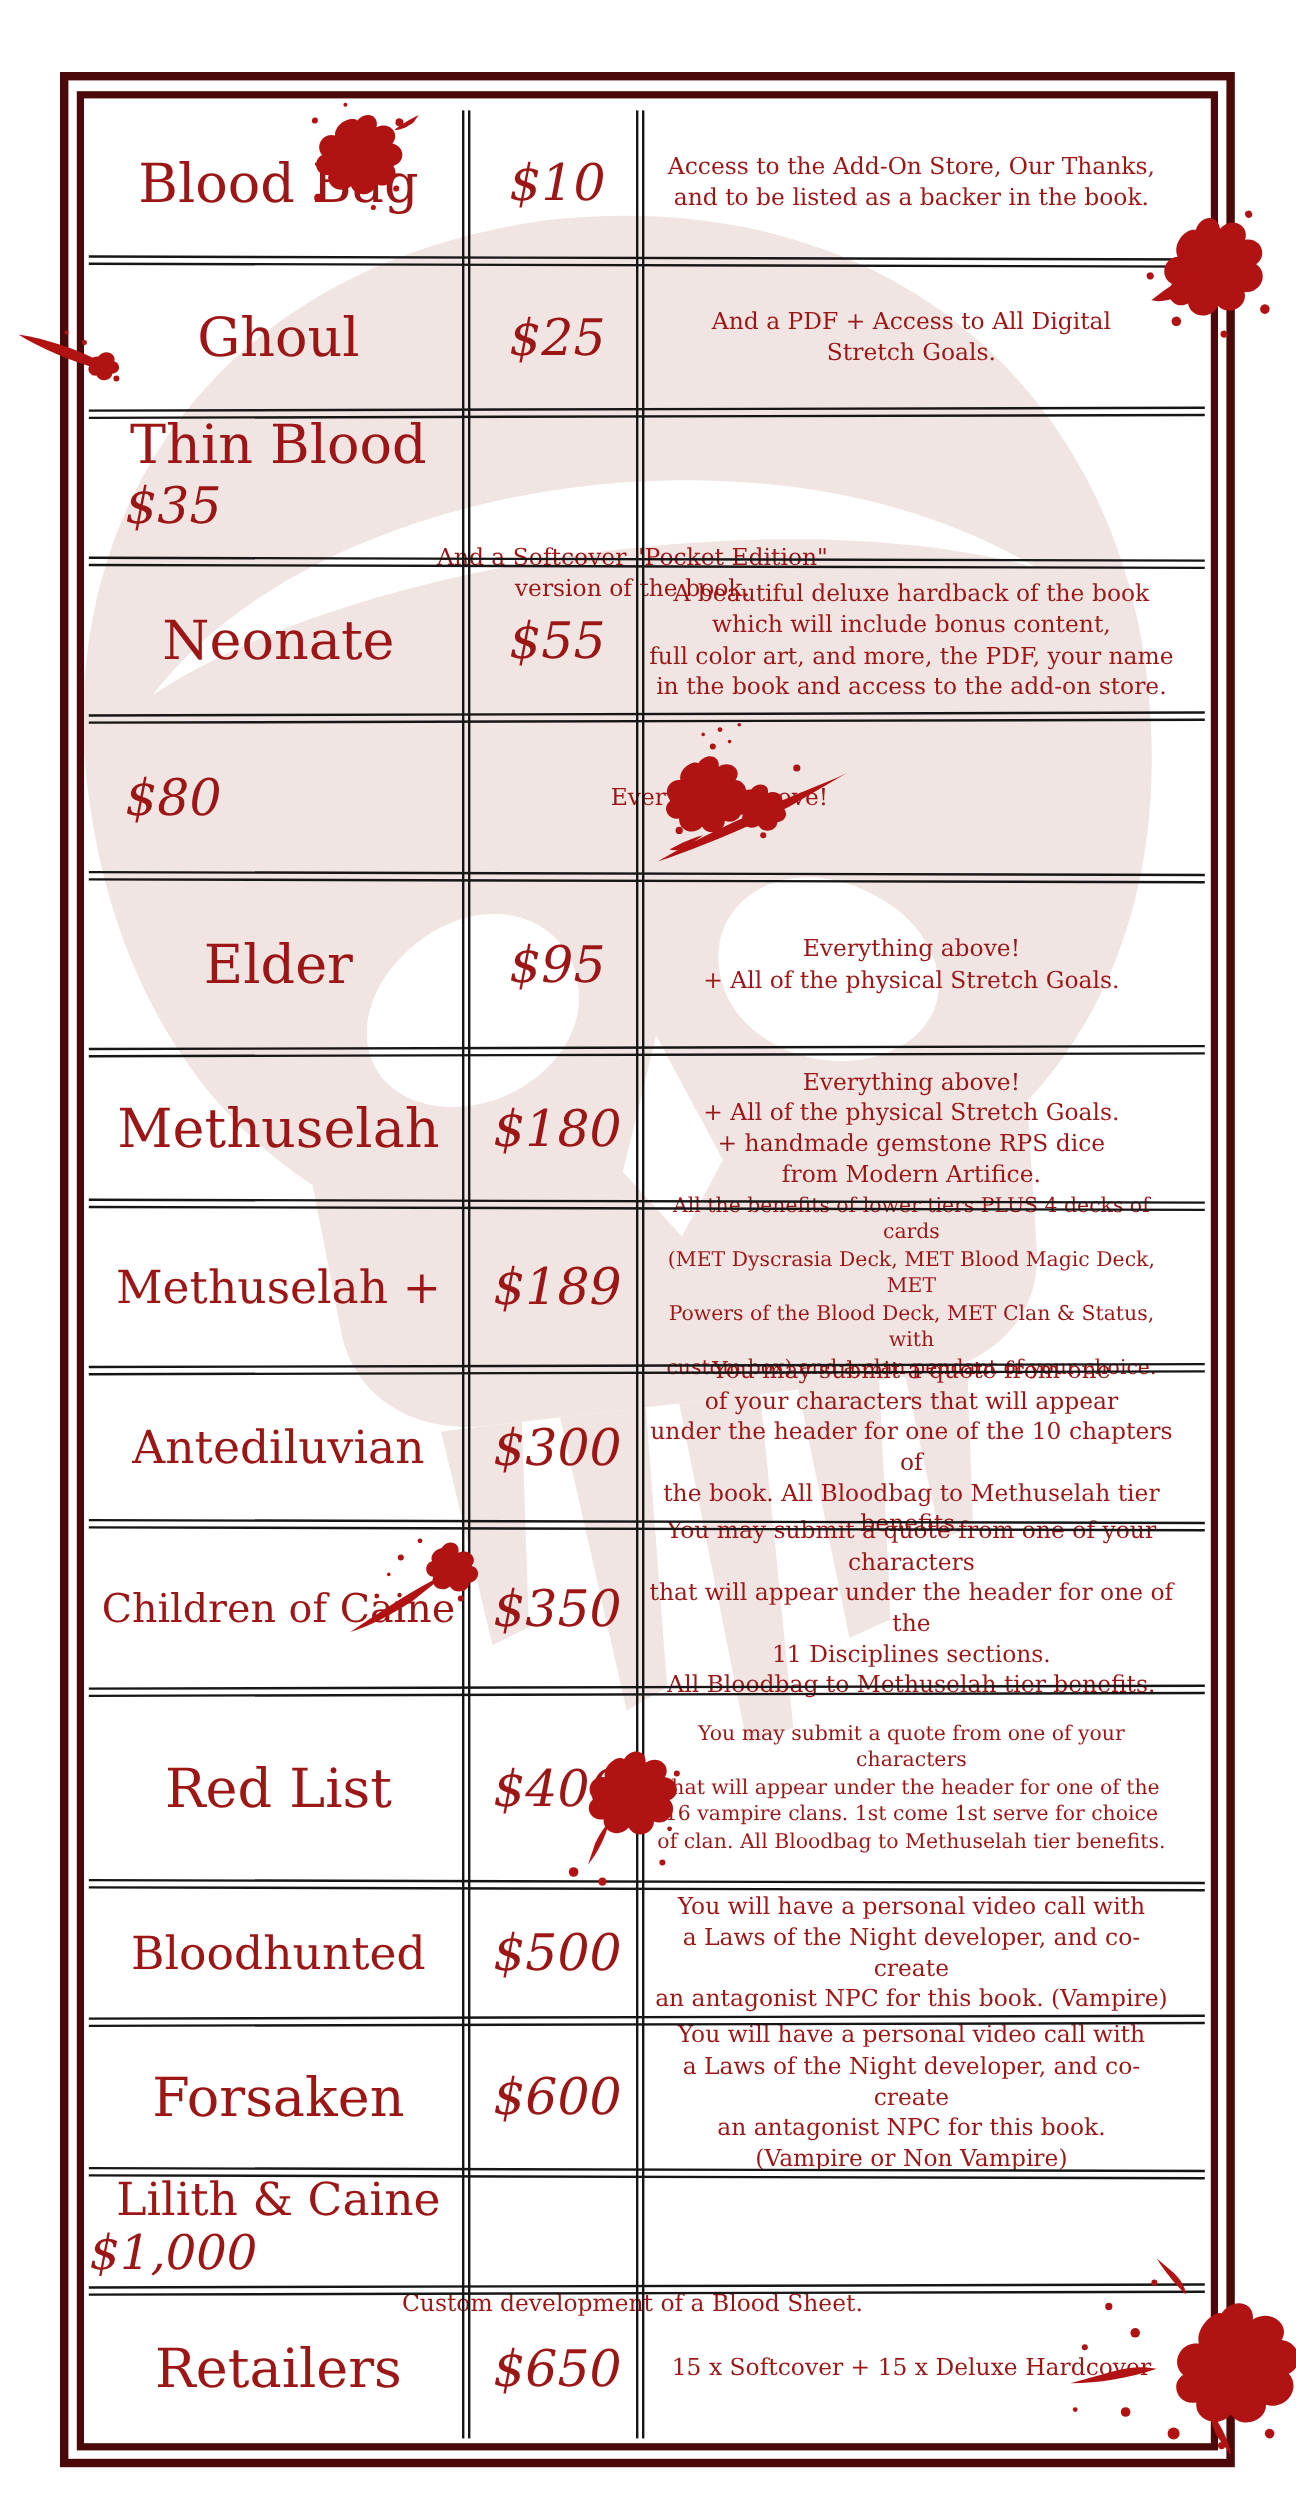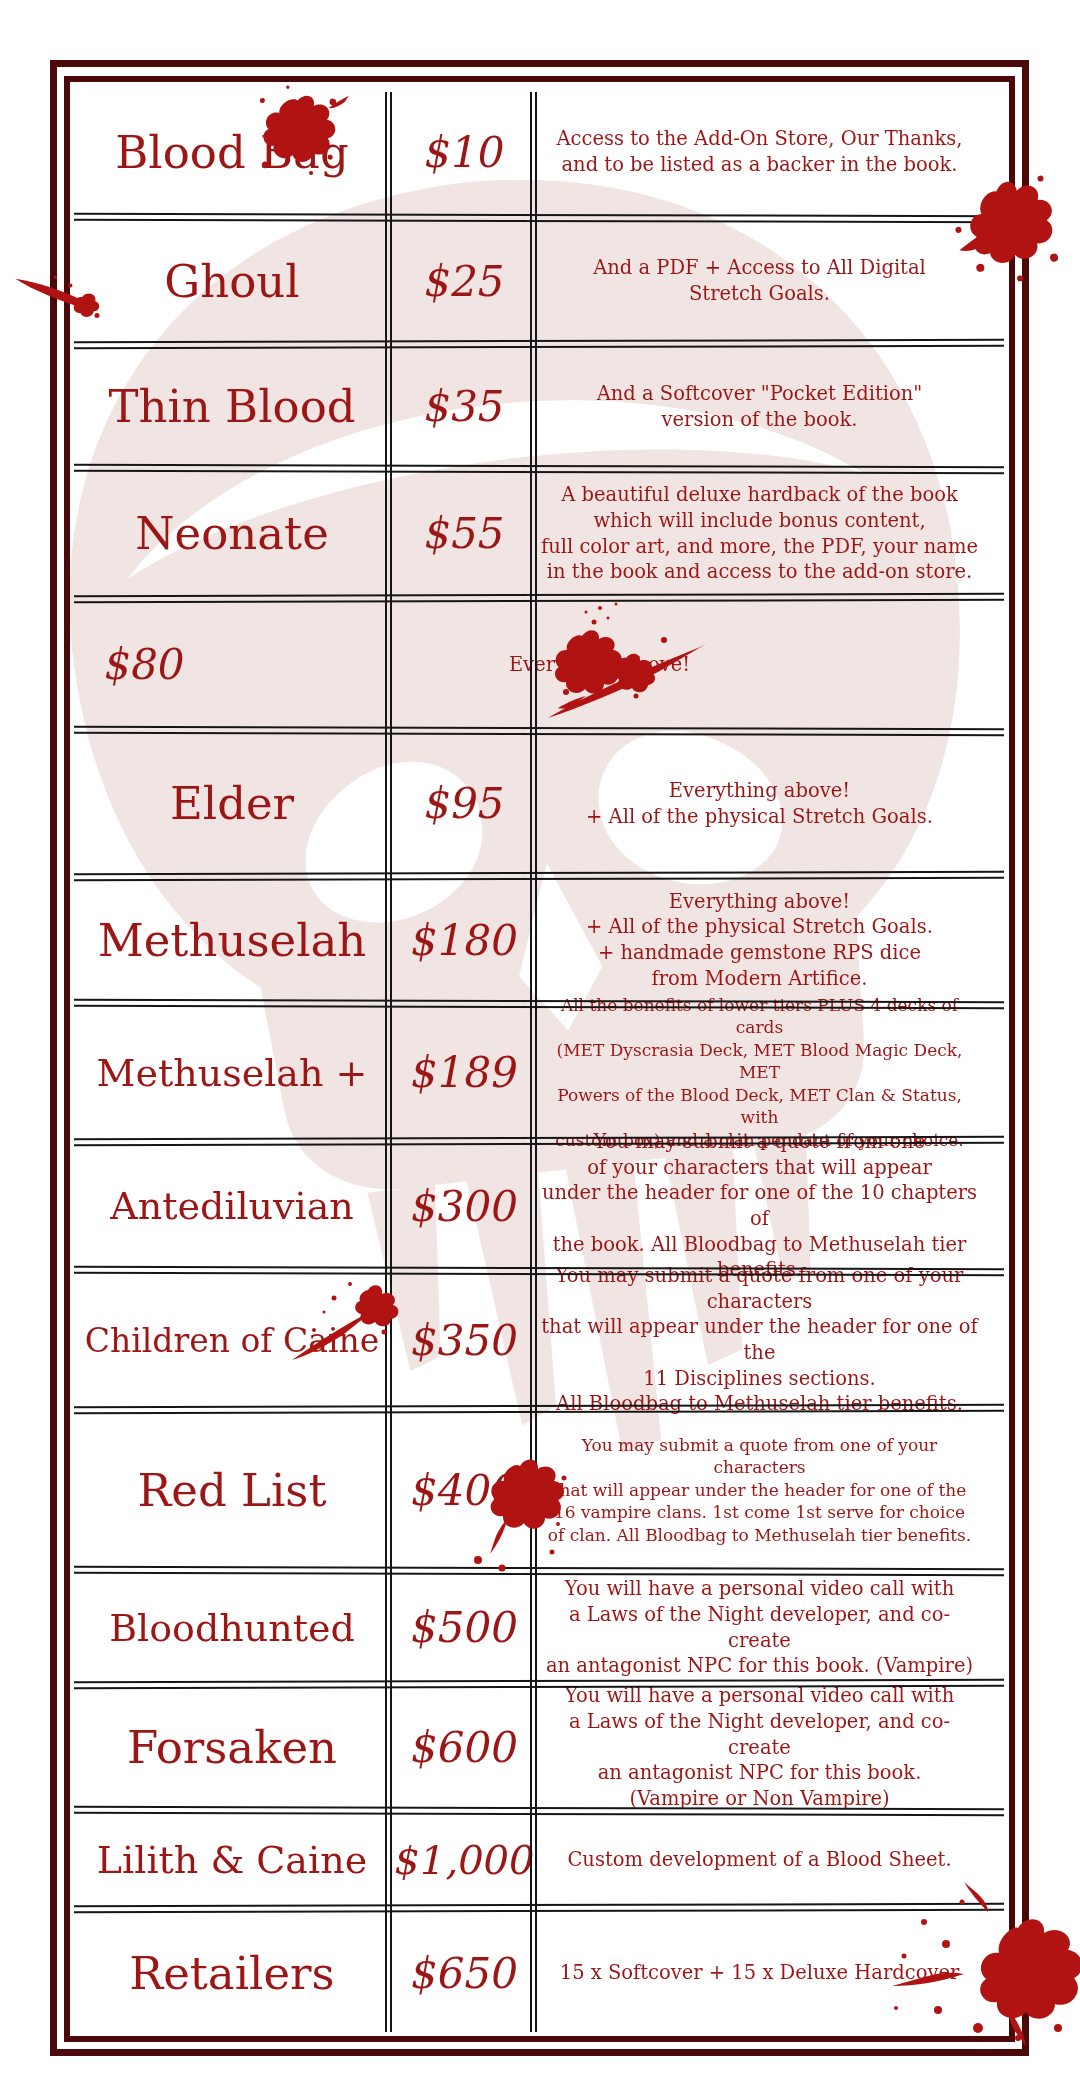--- a/index.html
+++ b/index.html
@@ -76,21 +76,21 @@
 and to be listed as a backer in the book.</div>
     </div>
 
     <div class="row" style="height: 126px;">
       <div class="cell name">Ghoul</div>
       <div class="cell price">$25</div>
       <div class="cell desc">And a PDF + Access to All Digital
 Stretch Goals.</div>
     </div>
 
-    <div class="row" style="height: 125px;">
+    <div class="row" style="height: 125px; flex-direction: column;">
       <div class="cell name">Thin Blood</div>
       <div class="cell price">$35</div>
       <div class="cell desc">And a Softcover "Pocket Edition"
 version of the book.</div>
     </div>
 
     <div class="row" style="height: 129px;">
       <div class="cell name">Neonate</div>
       <div class="cell price">$55</div>
       <div class="cell desc">A beautiful deluxe hardback of the book
@@ -166,21 +166,21 @@
 
     <div class="row" style="height: 127px;">
       <div class="cell name">Forsaken</div>
       <div class="cell price">$600</div>
       <div class="cell desc">You will have a personal video call with
 a Laws of the Night developer, and co-create
 an antagonist NPC for this book.
 (Vampire or Non Vampire)</div>
     </div>
 
-    <div class="row" style="height: 97px;">
+    <div class="row" style="height: 97px; flex-direction: column;">
       <div class="cell name mid-name">Lilith &amp; Caine</div>
       <div class="cell price small-price">$1,000</div>
       <div class="cell desc">Custom development of a Blood Sheet.</div>
     </div>
 
     <div class="row" style="height: 130px;">
       <div class="cell name">Retailers</div>
       <div class="cell price">$650</div>
       <div class="cell desc">15 x Softcover + 15 x Deluxe Hardcover</div>
     </div>

